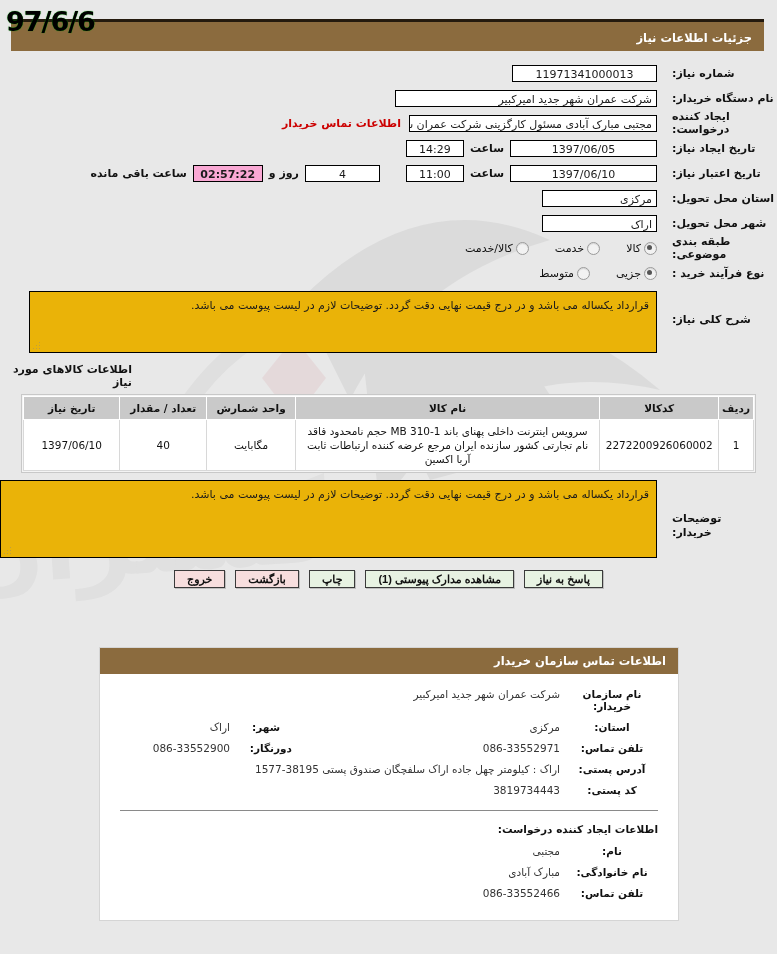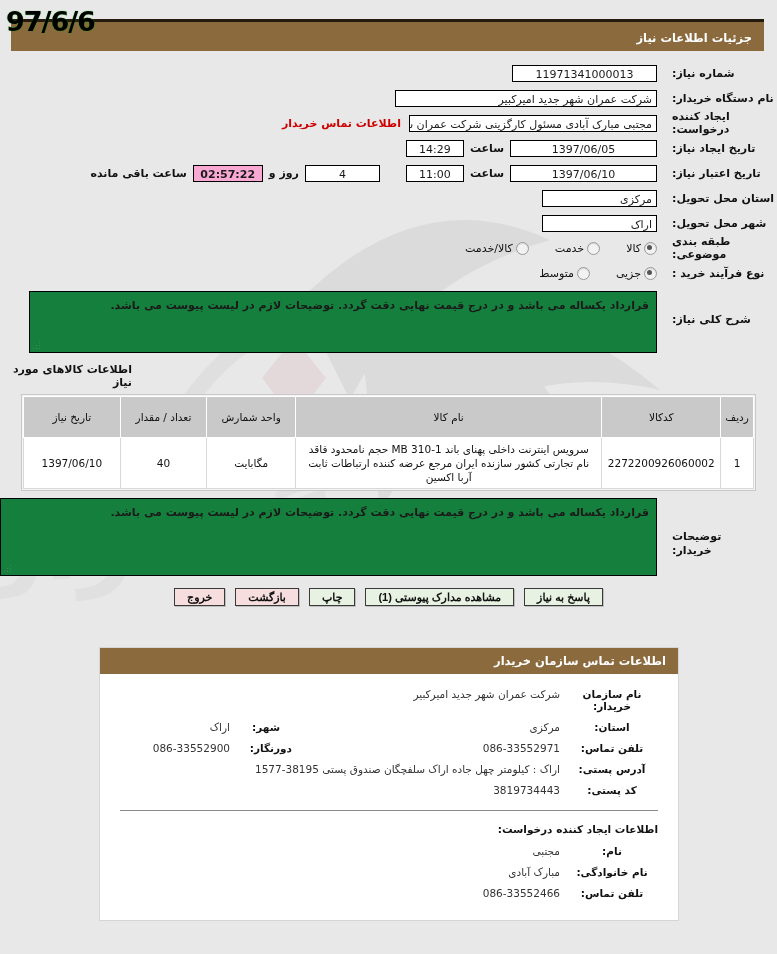--- a/index.html
+++ b/index.html
@@ -117,27 +117,26 @@
     display:flex;align-items:flex-start;margin-top:7px;
   }
   .block-lbl{
     width:120px;flex:0 0 auto;text-align:left;
     padding-left:15px;box-sizing:border-box;
     font-weight:700;font-size:11px;color:#111;
     padding-top:22px;line-height:14px;
   }
   .block-lbl.two-line{padding-top:32px;}
   .ta{
-    background:#15803d;border:1px solid #000;
+    background:#eab308;border:1px solid #000;
     box-sizing:border-box;
     font-size:11px;line-height:16px;
     padding:6px 7px;
     text-align:right;
     position:relative;
-    font-weight:bold;
   }
   .ta .grip{
     position:absolute;left:3px;bottom:2px;
     width:8px;height:8px;opacity:.45;
   }
   .ta-need{width:628px;height:62px;}
   .ta-notes{width:684px;height:78px;}
 
   
   .sec-head{
@@ -153,22 +152,22 @@
     background:#f4f4f4;padding:1px;
     box-sizing:border-box;
   }
   table.goods{
     width:100%;border-collapse:collapse;
     font-size:10.5px;background:#fff;
   }
   table.goods th{
     background:#c9c9c9;
     border:1px solid #ffffff;
-    font-weight:400;color:#111;
-    height:20px;padding:10px 3px;
+    font-weight:700;color:#111;
+    height:20px;padding:1px 3px;
     text-align:center;font-size:10.5px;
   }
   table.goods td{
     border:1px solid #d8d8d8;
     padding:4px 5px;
     text-align:center;
     vertical-align:middle;
     color:#111;
     background:#fff;
     font-size:10.5px;

